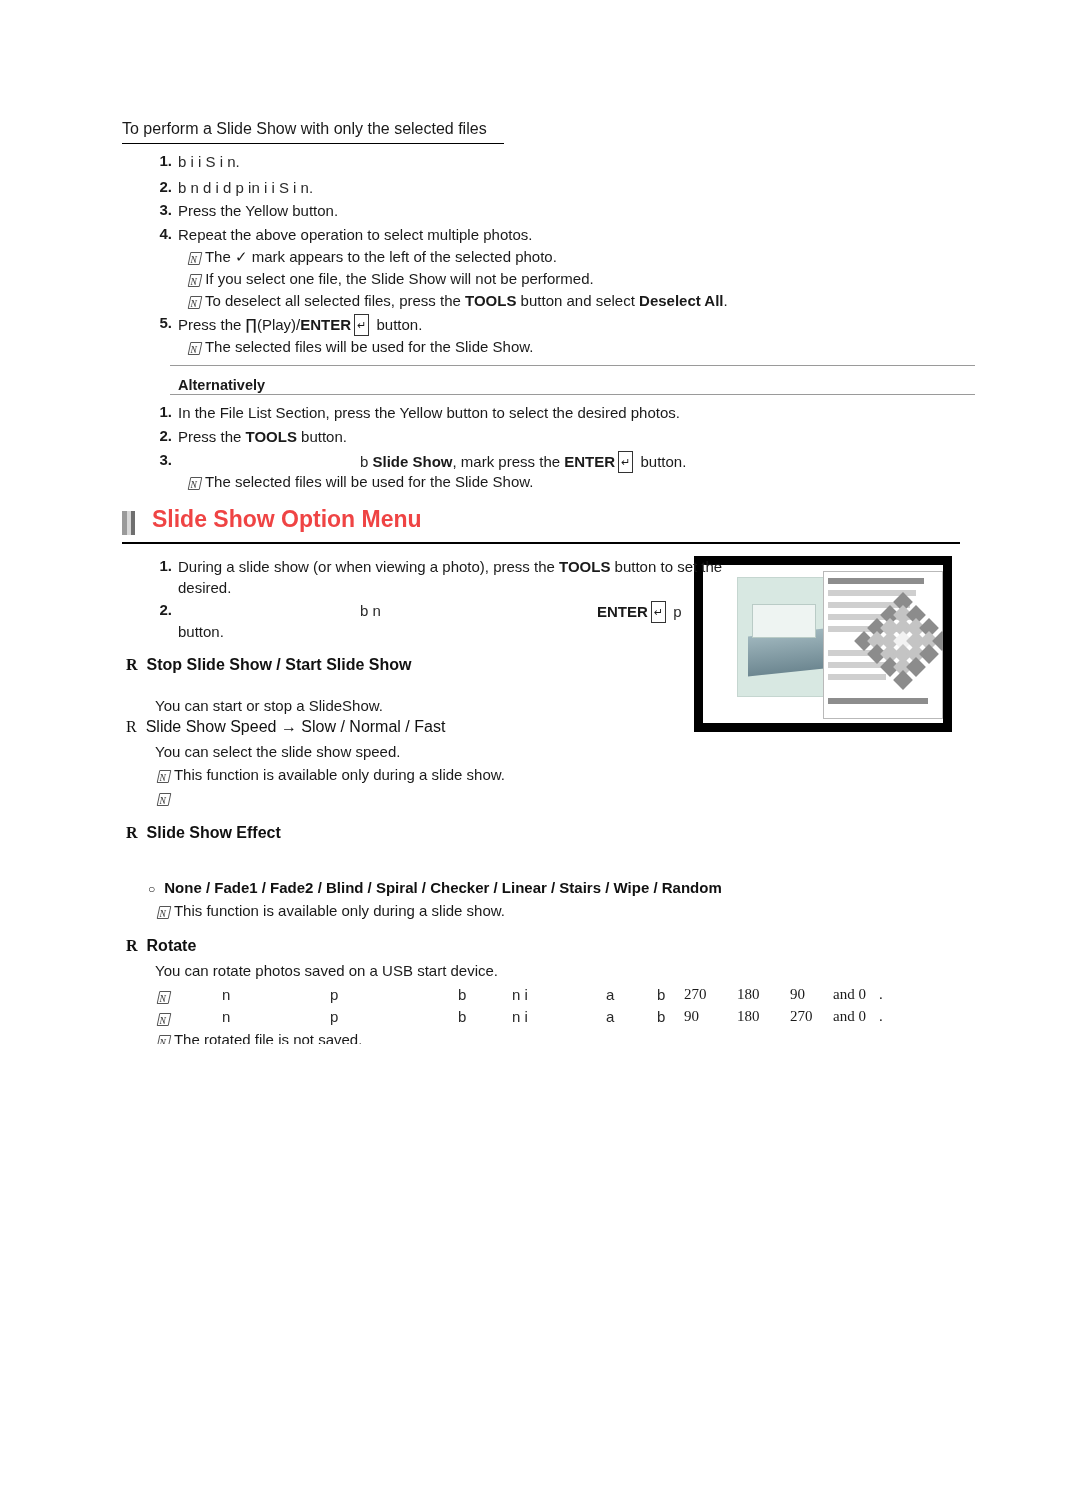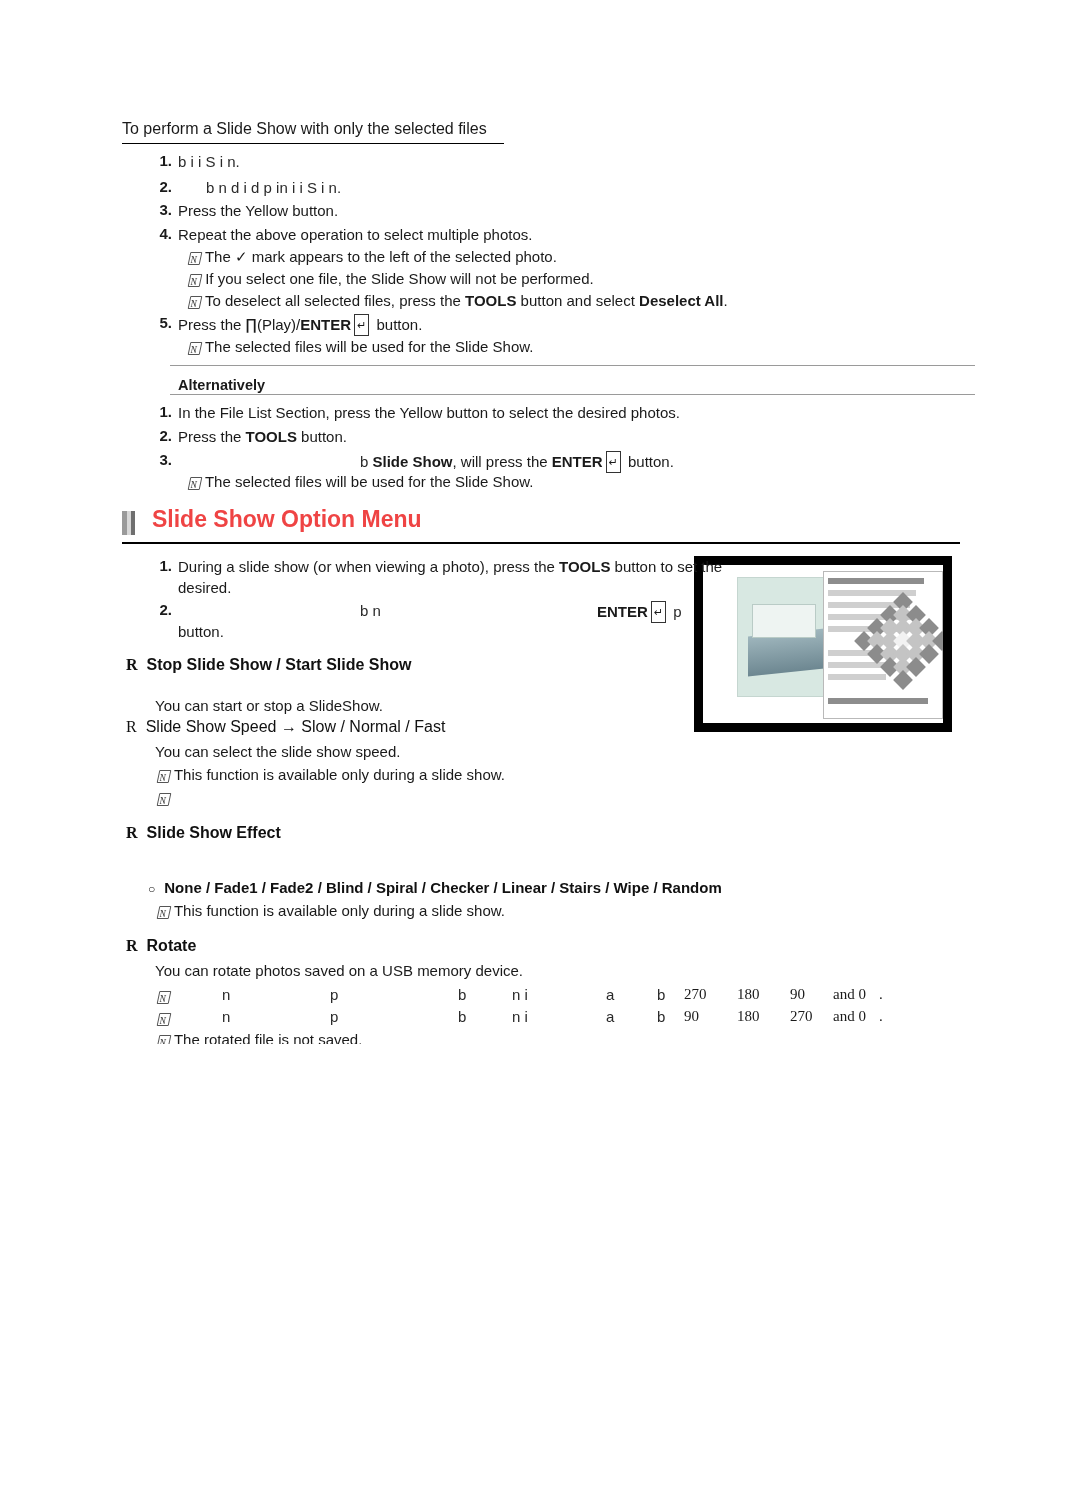--- a/index.html
+++ b/index.html
@@ -273,21 +273,21 @@
 <body>
 
 <div class="page">
 
   <div class="sec-title">To perform a Slide Show with only the selected files</div>
 
   <div class="num" style="left:150px; top:152px;">1.</div>
   <div class="row faded" style="left:178px; top:152px;">b                                                 i        i     S        i n.</div>
 
   <div class="num" style="left:150px; top:178px;">2.</div>
-  <div class="row faded" style="left:178px; top:178px;margin-left:28px;">b       n                                   d   i    d p         in           i     i    S       i n.</div>
+  <div class="row faded" style="left:178px; top:178px;">b       n                                   d   i    d p         in           i     i    S       i n.</div>
 
   <div class="num" style="left:150px; top:201px;">3.</div>
   <div class="row" style="left:178px; top:201px;">Press the Yellow button.</div>
 
   <div class="num" style="left:150px; top:225px;">4.</div>
   <div class="row" style="left:178px; top:225px;text-align:right;">Repeat the above operation to select multiple photos.</div>
 
   <div class="note" style="left:188px; top:247px;">
     <span class="nglyph"></span>
     <span>The  ✓  mark appears to the left of the selected photo.</span>
@@ -316,21 +316,21 @@
   <div class="num" style="left:150px; top:403px;">1.</div>
   <div class="row" style="left:178px; top:403px;">In the File List Section, press the Yellow button to select the desired photos.</div>
 
   <div class="num" style="left:150px; top:427px;">2.</div>
   <div class="row" style="left:178px; top:427px;">
     <span>Press the </span><span class="b">TOOLS</span><span> button.</span>
   </div>
 
   <div class="num" style="left:150px; top:451px;">3.</div>
   <div class="row" style="left:360px; top:451px;">
-    <span class="faded">b   </span><span class="b">Slide Show</span><span>, will press the </span><span class="b">ENTER</span><span style="display:inline-block;border:1px solid #333;padding:0 2px;font-size:11px;margin:0 3px;vertical-align:1px;">↵</span><span> button.</span>
+    <span class="faded">b   </span><span class="b">Slide Show</span><span>, mark press the </span><span class="b">ENTER</span><span style="display:inline-block;border:1px solid #333;padding:0 2px;font-size:11px;margin:0 3px;vertical-align:1px;">↵</span><span> button.</span>
   </div>
 
   <div class="note" style="left:188px; top:472px;">
     <span class="nglyph"></span>
     <span>The selected files will be used for the Slide Show.</span>
   </div>
 
   <div class="h2-wrap">
     <div class="h2-bar"></div>
     <div class="h2-text">Slide Show Option Menu</div>
@@ -419,21 +419,21 @@
     <span class="mark" style="font-size:12px;">○</span><span>None / Fade1 / Fade2 / Blind / Spiral / Checker / Linear / Stairs / Wipe / Random</span>
   </div>
   <div class="note" style="left:157px; top:901px;">
     <span class="nglyph"></span>
     <span>This function is available only during a slide show.</span>
   </div>
 
   <div class="rhead b" style="left:126px; top:937px;">
     <span class="mark">R</span><span>Rotate</span>
   </div>
-  <div class="body-line" style="left:155px; top:962px;">You can rotate photos saved on a USB memory device.</div>
+  <div class="body-line" style="left:155px; top:962px;">You can rotate photos saved on a USB start device.</div>
 
   <div class="note" style="left:157px; top:986px;">
     <span class="nglyph"></span>
   </div>
   <div class="rot-row faded" style="left:222px; top:986px;">n</div>
   <div class="rot-row faded" style="left:330px; top:986px;">p</div>
   <div class="rot-row faded" style="left:458px; top:986px;">b</div>
   <div class="rot-row faded" style="left:512px; top:986px;">n   i</div>
   <div class="rot-row faded" style="left:606px; top:986px;">a</div>
   <div class="rot-row faded" style="left:657px; top:986px;">b</div>

